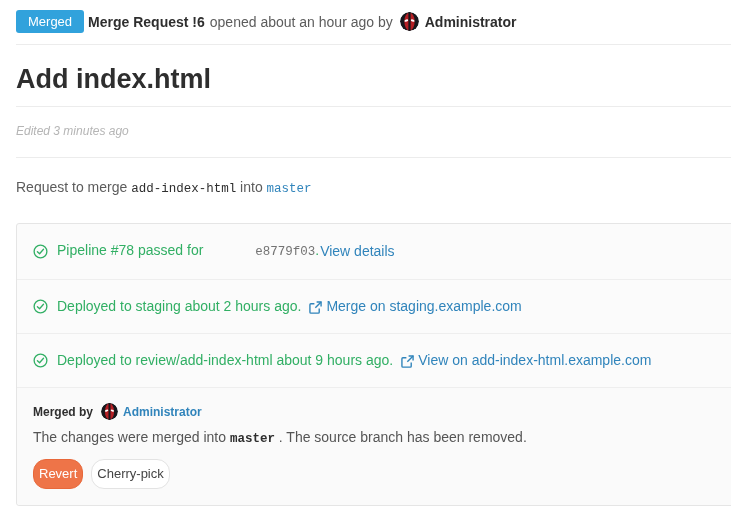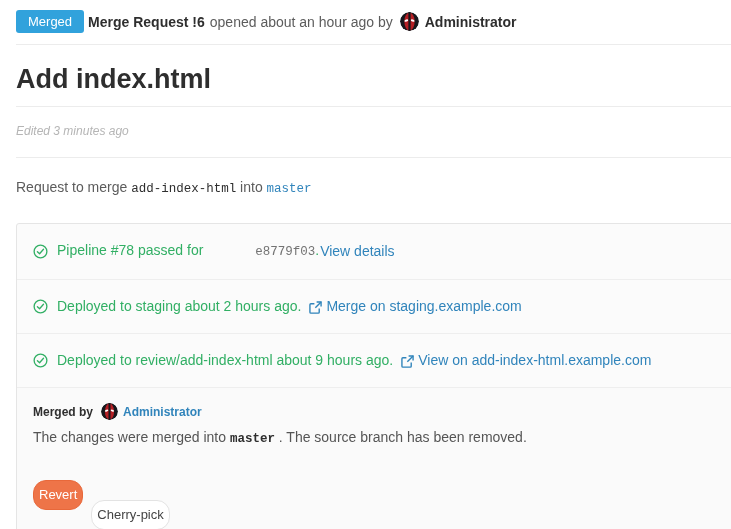--- a/index.html
+++ b/index.html
@@ -64,21 +64,21 @@
   .merged-heading a { color: #3084bb; text-decoration: none; font-weight: bold; margin-right: 5px; }
   .merged-body { margin-top: 9px; font-size: 14px; color: #555; }
   .merged-body code { font-weight: bold; color: #2e2e2e; }
   .widget-actions { margin-top: 13px; display: flex; align-items: center; }
   .btn {
     font-family: "Liberation Sans", sans-serif;
     font-size: 13px; padding: 7px 5px; border-radius: 13px;
     cursor: pointer; line-height: 14px;
   }
   .btn-revert { background: #ee7448; border: 1px solid #e8683a; color: #fff; margin-right: 8px; }
-  .btn-cherry { background: #fff; border: 1px solid #e3e3e3; color: #444; margin-top: 41px; }
+  .btn-cherry { background: #fff; border: 1px solid #e3e3e3; color: #444; }
 </style>
 </head>
 <body>
 
 <div class="container">
 
   <div class="state-row">
     <span class="badge">Merged</span>
     <span class="mr-ref">Merge Request !6</span>
     <span class="opened-text">opened about an hour ago by</span>

